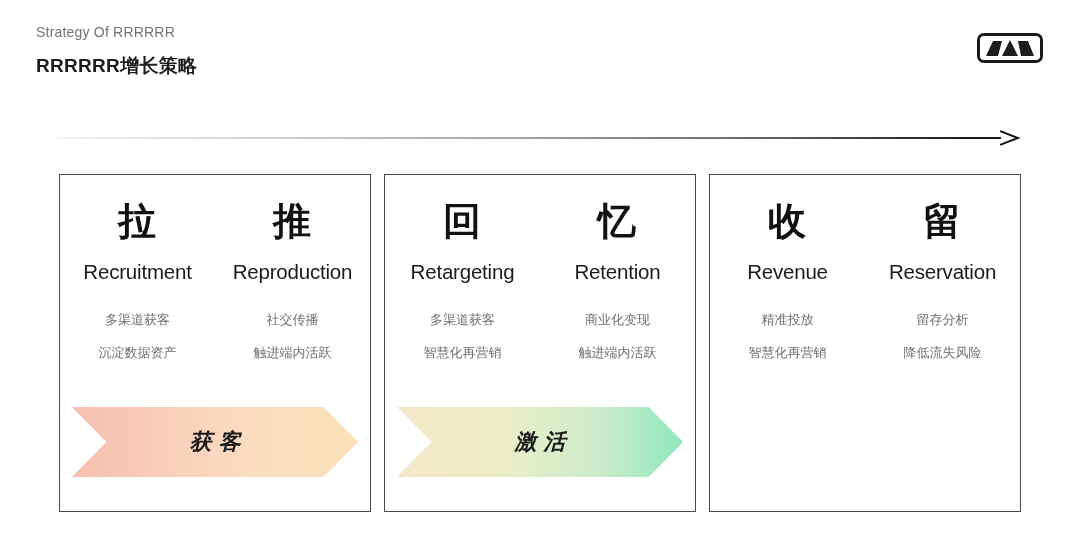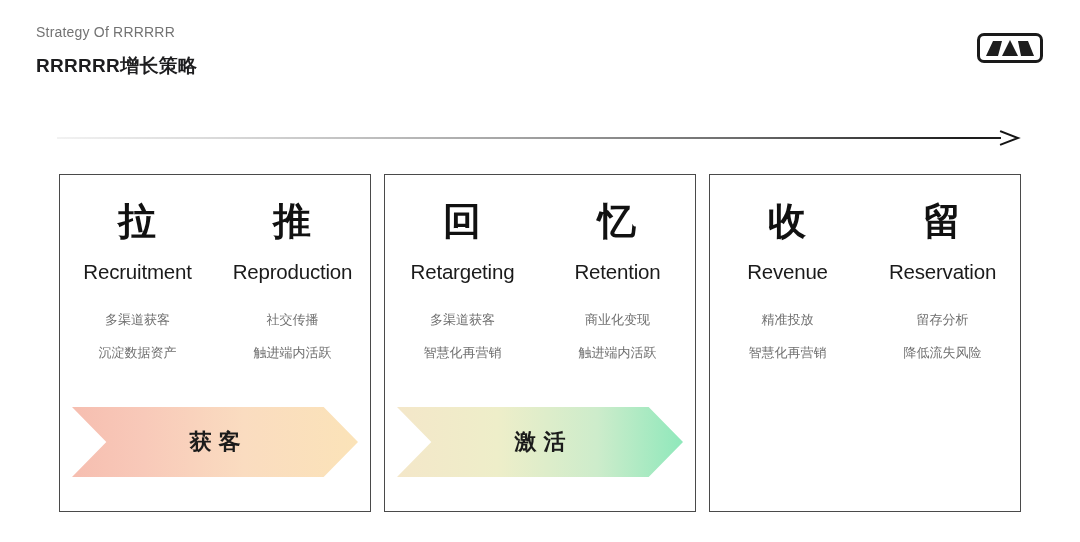--- a/index.html
+++ b/index.html
@@ -143,20 +143,21 @@
     height: 70px;
   }
   .banner {
     position: relative;
     width: 100%;
     height: 70px;
     display: flex;
     align-items: center;
     justify-content: center;
     clip-path: polygon(0% 0%, 88% 0%, 100% 50%, 88% 100%, 0% 100%, 12% 50%);
+    font-style: italic;
   }
   .banner-label {
     font-size: 22px;
     font-weight: 700;
     color: #1b1b1b;
     letter-spacing: 7px;
     text-indent: 7px;
     position: relative;
     z-index: 2;
   }

